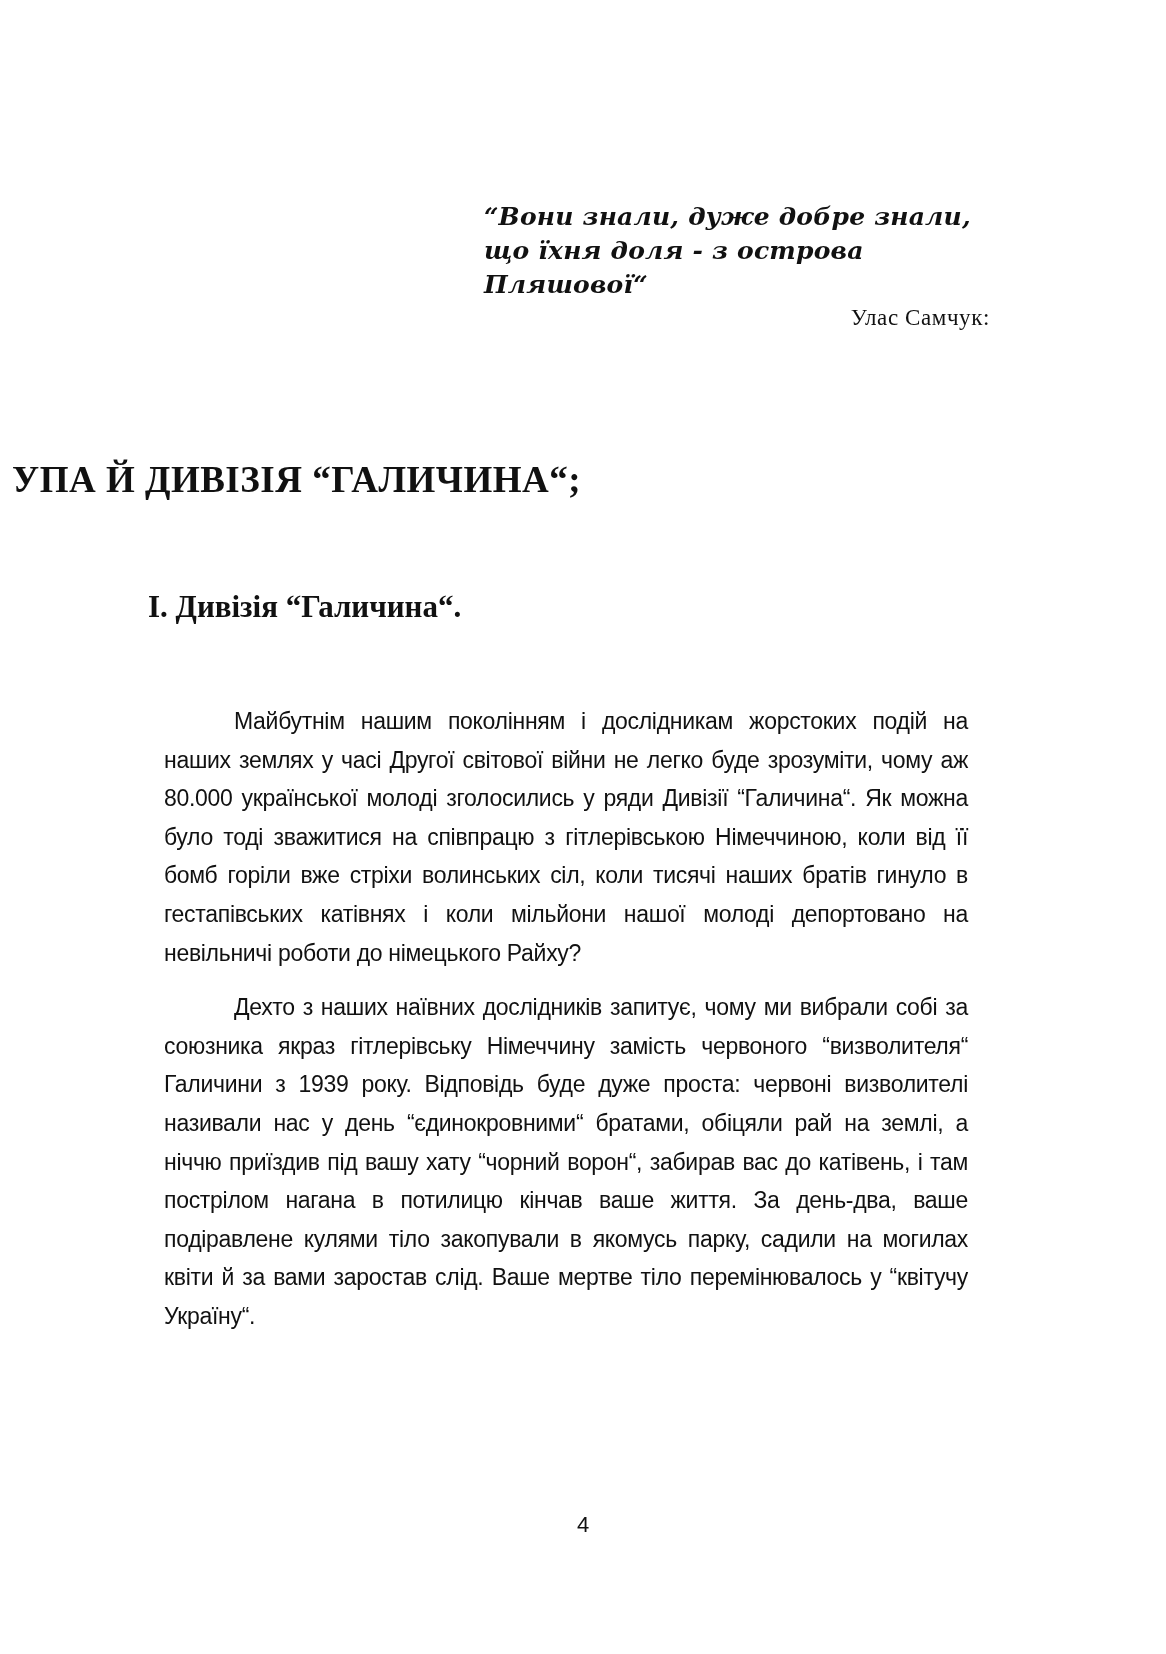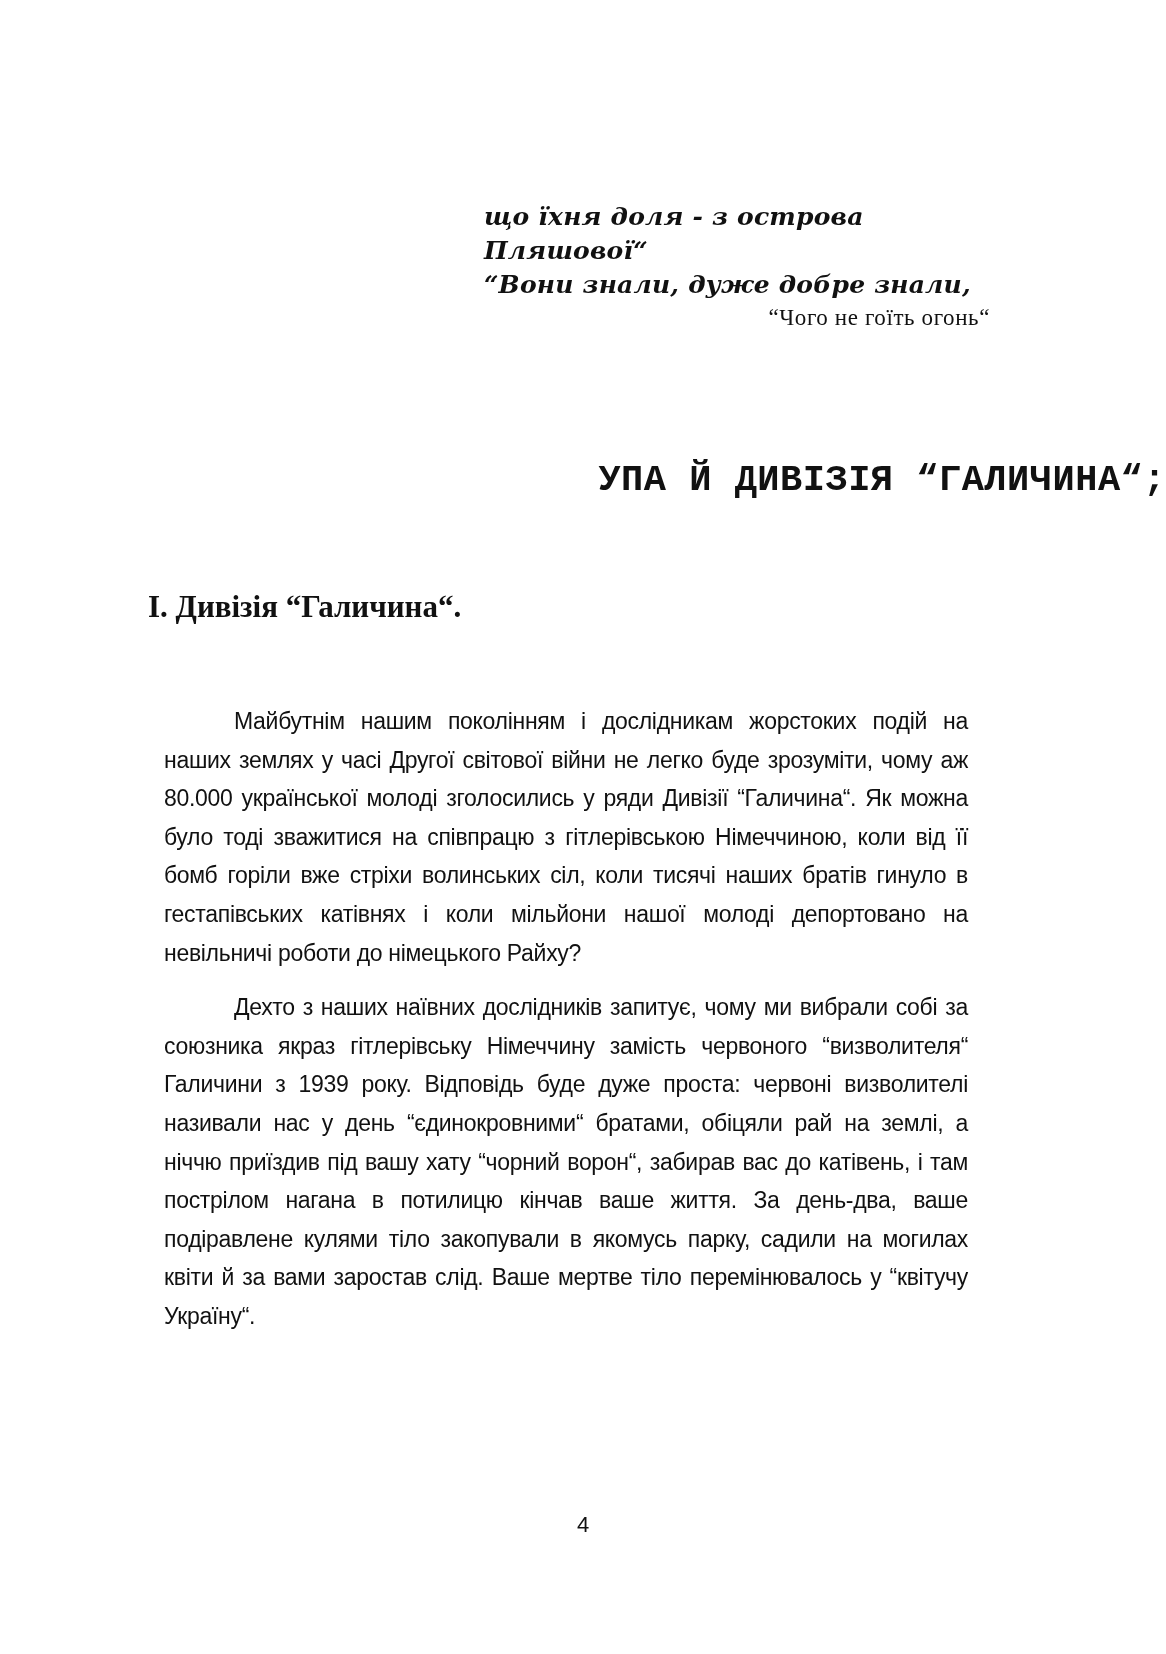--- a/index.html
+++ b/index.html
@@ -36,22 +36,22 @@
       font-family: "Liberation Serif", serif;
       font-size: 23px;
       line-height: 31px;
       letter-spacing: 0.6px;
     }
     .title {
       position: absolute;
       left: 0;
       top: 458px;
       width: 1166px;
-      text-align: right;
-      font-family: Liberation Mono, monospace;
+      text-align: left;
+      font-family: Liberation Serif, serif;
       font-weight: bold;
       font-size: 37px;
       line-height: 44px;
       letter-spacing: 0.5px;
       padding-left: 12px;
       box-sizing: border-box;
     }
     .section-heading {
       position: absolute;
       left: 148px;
@@ -85,23 +85,23 @@
       text-align: center;
       font-family: "Liberation Sans", sans-serif;
       font-size: 22px;
       line-height: 26px;
     }
   </style>
 </head>
 <body>
 
 <div class="epigraph">
+  <div class="quote">“Вони знали, дуже добре знали,</div>
   <div class="quote">що їхня доля - з острова Пляшової“</div>
-  <div class="quote">“Вони знали, дуже добре знали,</div>
-  <div class="source">“Чого не гоїть огонь“</div>
+  <div class="author">Улас Самчук:</div>
 </div>
 
 <div class="title">
   <div>УПА Й ДИВІЗІЯ “ГАЛИЧИНА“;</div>
 </div>
 
 <div class="section-heading">I. Дивізія “Галичина“.</div>
 
 <div class="body-text">
   <p>Майбутнім нашим поколінням і дослідникам жорстоких подій на наших землях у часі Другої світової війни не легко буде зрозуміти, чому аж 80.000 української молоді зголосились у ряди Дивізії “Галичина“. Як можна було тоді зважитися на співпрацю з гітлерівською Німеччиною, коли від її бомб горіли вже стріхи волинських сіл, коли тисячі наших братів гинуло в гестапівських катівнях і коли мільйони нашої молоді депортовано на невільничі роботи до німецького Райху?</p>

